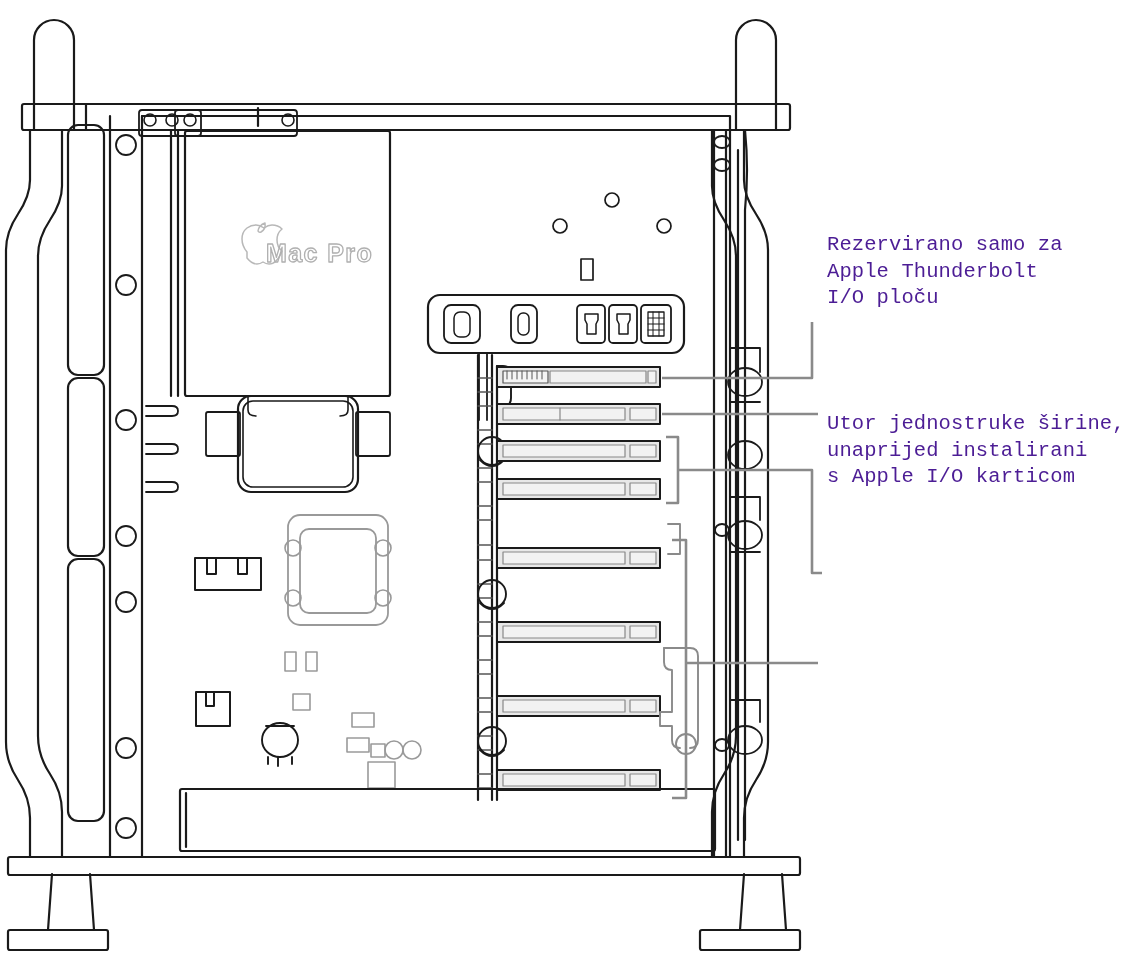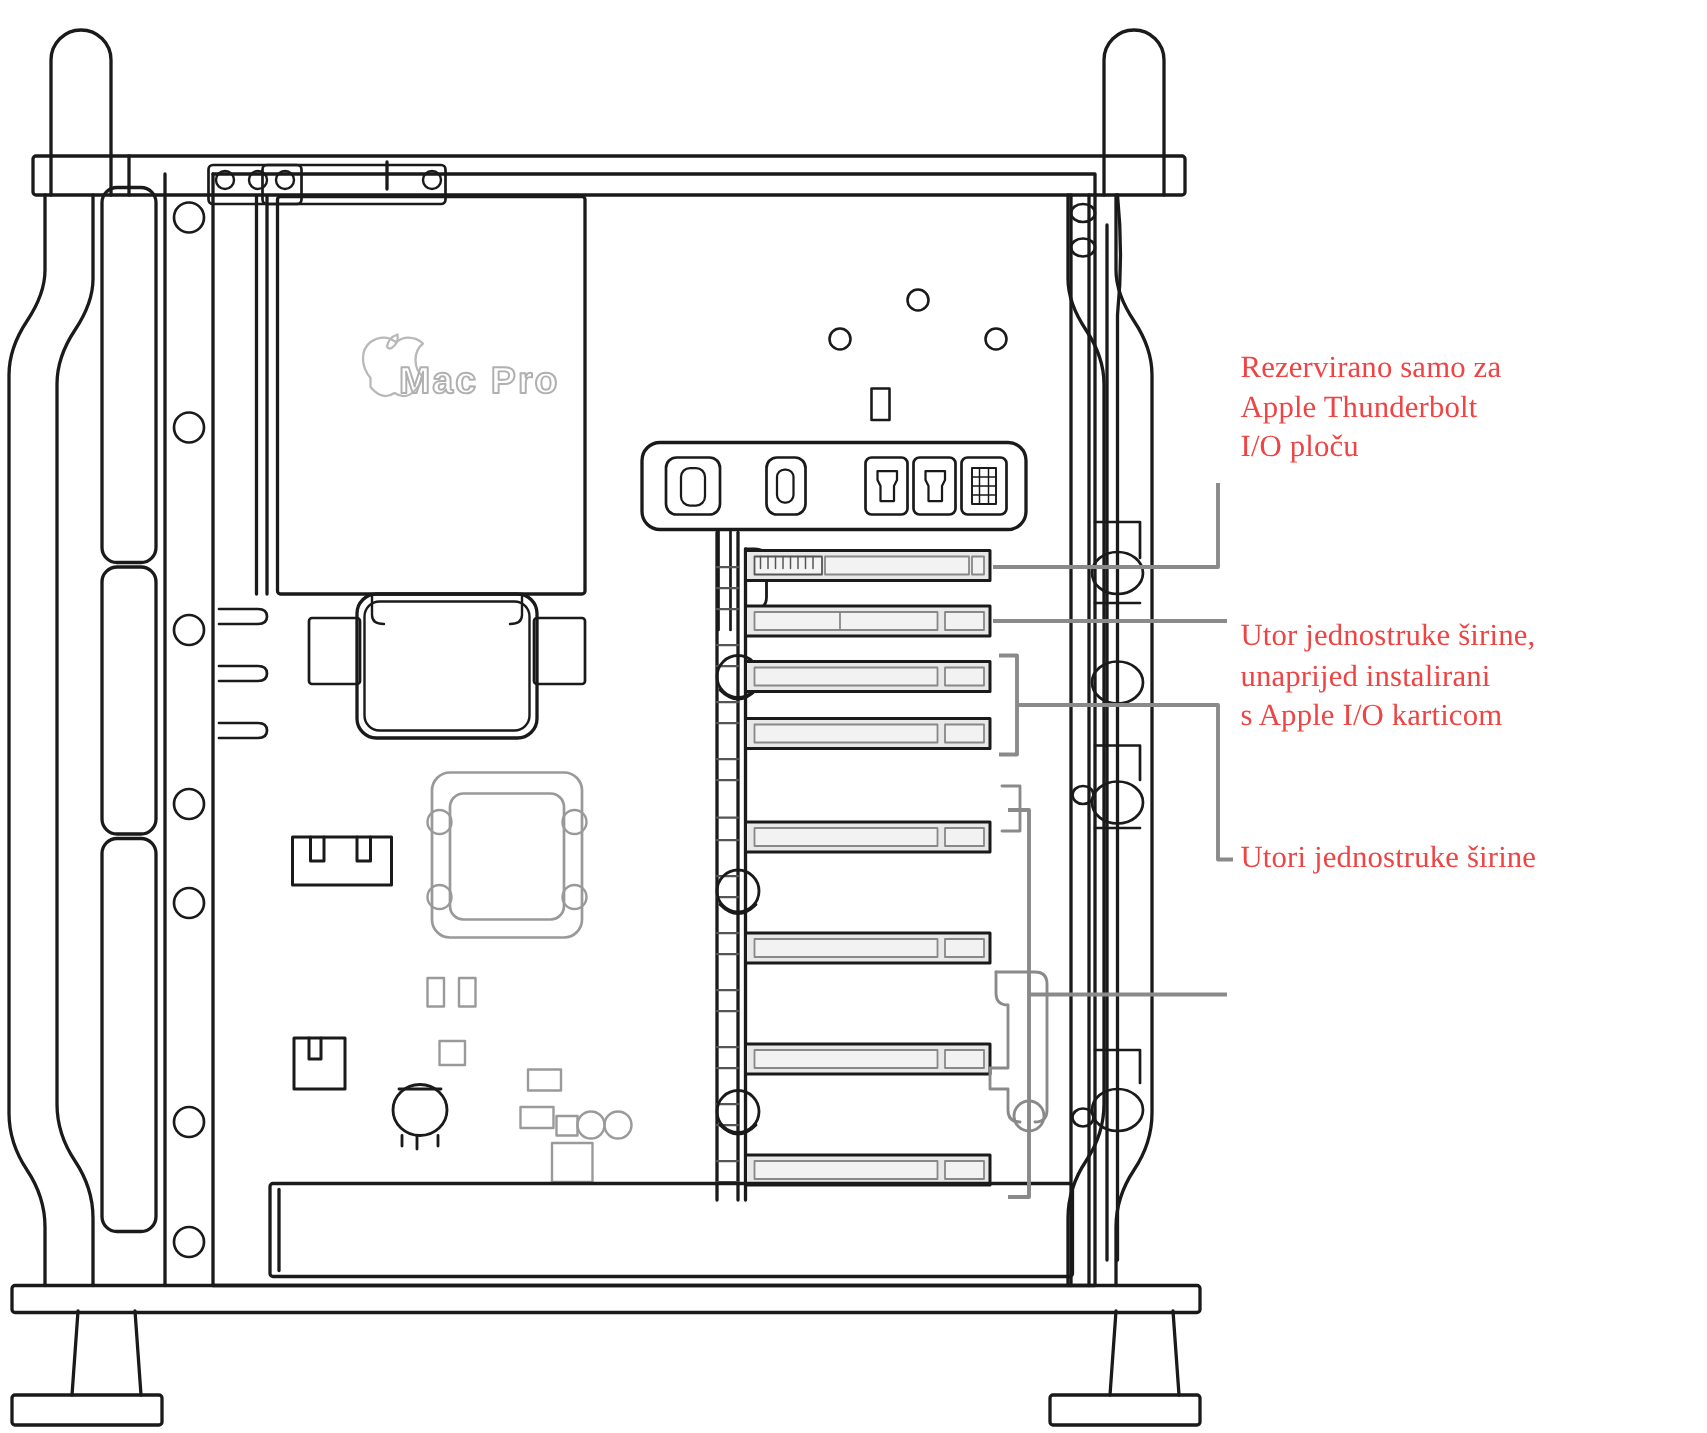--- a/index.html
+++ b/index.html
@@ -21,24 +21,24 @@
   }
   #diagram-svg {
     position: absolute;
     left: 0;
     top: 0;
     width: 1138px;
     height: 955px;
   }
   .callout-label {
     position: absolute;
-    font-family: Liberation Serif, serif;
+    font-family: Liberation Mono, monospace;
     font-size: 20.5px;
     line-height: 26.5px;
-    color: #ef4444;
+    color: #4c1d95;
     white-space: pre-line;
     letter-spacing: 0.1px;
   }
   #label-thunderbolt { left: 827px; top: 232px; width: 300px; }
   #label-single-preinstalled { left: 827px; top: 411px; width: 300px; }
   #label-single-slots { left: 827px; top: 559px; width: 300px; }
   #label-double-slots { left: 827px; top: 650px; width: 300px; }
 </style>
 </head>
 <body>
@@ -376,16 +376,15 @@
   </svg>
 
   <div class="callout-label" id="label-thunderbolt">Rezervirano samo za
 Apple Thunderbolt
 I/O ploču</div>
 
   <div class="callout-label" id="label-single-preinstalled">Utor jednostruke širine,
 unaprijed instalirani
 s Apple I/O karticom</div>
 
-  <div class="callout-label" id="label-single-slots">Utori jednostruke širine</div>
 
 
 </div>
 
 </body></html>

